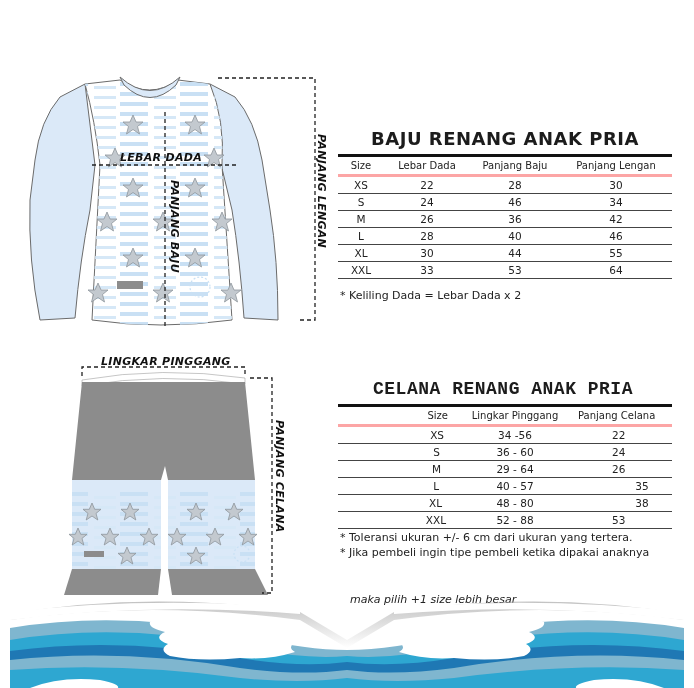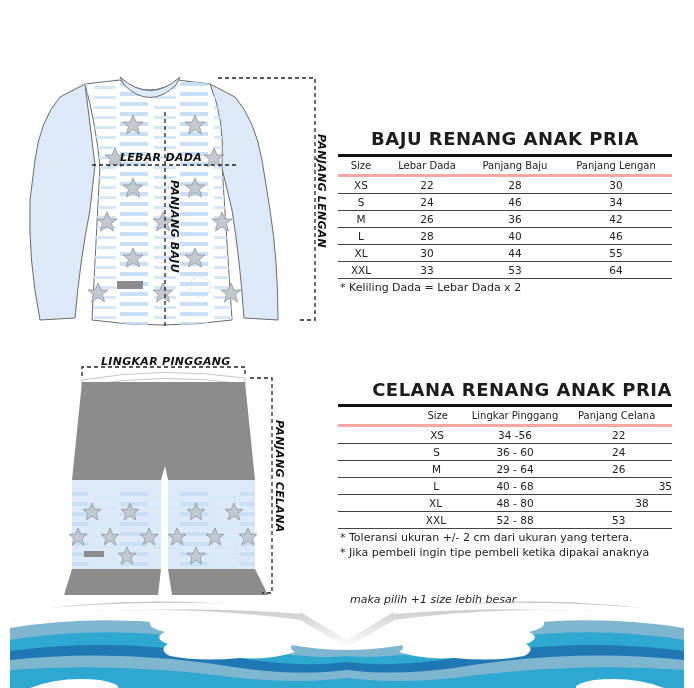--- a/index.html
+++ b/index.html
@@ -146,23 +146,23 @@
         <td>55</td>
       </tr>
     <tr>
         <td>XXL</td>
         <td>33</td>
         <td>53</td>
         <td>64</td>
       </tr>
   </tbody>
 </table>
-<div class="note" style="left:340px;top:280px;">* Keliling Dada = Lebar Dada x 2</div>
-
-<div class="title abs" style="left:355px;top:379px;width:334px;">CELANA RENANG ANAK PRIA</div>
+<div class="note" style="left:340px;top:288px;">* Keliling Dada = Lebar Dada x 2</div>
+
+<div class="title abs" style="left:336px;top:379px;width:334px;font-family:Liberation Mono, monospace;">CELANA RENANG ANAK PRIA</div>
 <table class="size" style="left:338px;top:404px;width:334px;">
   <thead>
     <tr>
       <th style="width:110px;text-align:right;padding-right:8px">Size</th>
       <th style="width:118px">Lingkar Pinggang</th>
       <th style="text-align:left;padding-left:4px">Panjang Celana</th>
     </tr>
   </thead>
   <tbody>
     <tr>
@@ -175,36 +175,36 @@
         <td>36 - 60</td>
         <td style="text-align:left;padding-left:38px">24</td>
       </tr>
     <tr>
         <td style="text-align:right;padding-right:15px">M</td>
         <td>29 - 64</td>
         <td style="text-align:left;padding-left:38px">26</td>
       </tr>
     <tr>
         <td style="text-align:right;padding-right:17px">L</td>
-        <td>40 - 68</td>
-        <td style="text-align:right;padding-left:38px">35</td>
+        <td>40 - 57</td>
+        <td style="text-align:center;padding-left:38px">35</td>
       </tr>
     <tr>
         <td style="text-align:right;padding-right:14px">XL</td>
         <td>48 - 80</td>
         <td style="text-align:center;padding-left:38px">38</td>
       </tr>
     <tr>
         <td style="text-align:right;padding-right:10px">XXL</td>
         <td>52 - 88</td>
         <td style="text-align:left;padding-left:38px">53</td>
       </tr>
   </tbody>
 </table>
-<div class="note" style="left:340px;top:530px;">* Toleransi ukuran +/- 2 cm dari ukuran yang tertera.</div>
+<div class="note" style="left:340px;top:530px;">* Toleransi ukuran +/- 6 cm dari ukuran yang tertera.</div>
 <div class="note" style="left:340px;top:545px;">* Jika pembeli ingin tipe pembeli ketika dipakai anaknya</div>
 <div class="note" style="left:350px;top:592px;font-style:italic;">maka pilih +1 size lebih besar</div>
 
 <svg class="abs" style="left:0;top:596px" width="694" height="92" viewBox="0 596 694 92">
   <defs>
     <linearGradient id="shadow" x1="0" y1="0" x2="0" y2="1">
       <stop offset="0" stop-color="#9a9a9a"></stop>
       <stop offset="1" stop-color="#ffffff"></stop>
     </linearGradient>
   </defs>

